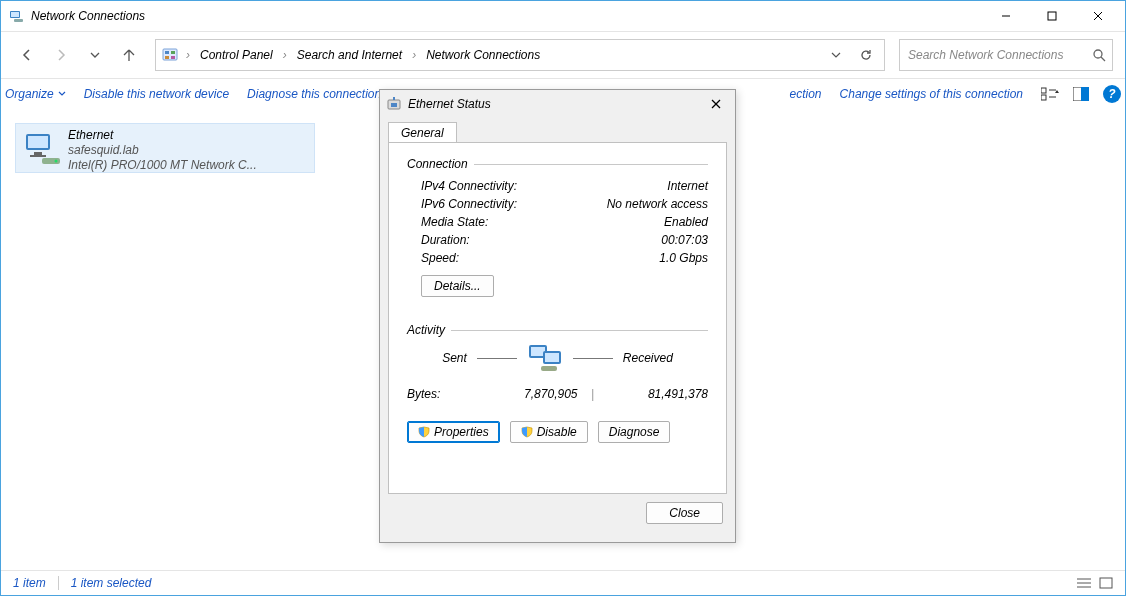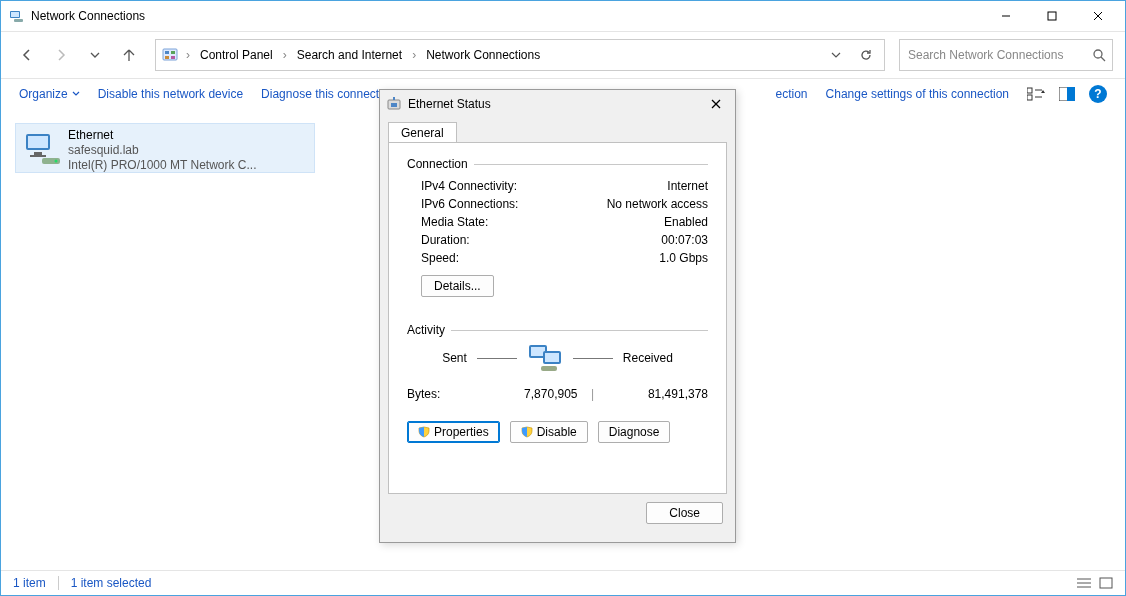--- a/index.html
+++ b/index.html
@@ -1,37 +1,37 @@
 <!DOCTYPE html>
 <html><head>
 <meta charset="utf-8">
 <style>
   html,body{margin:0;padding:0;font-family:"Segoe UI",Arial,sans-serif;font-size:12px;color:#000;background:#fff;}
-  .window{width:1126px;height:596px;border:1px solid #4aa3df;box-sizing:border-box;position:relative;background:#fff;overflow:hidden;}
+  .window{width:1126px;height:596px;border:1px solid #4aa3df;box-sizing:border-box;position:relative;background:#fff;overflow:hidden;font-style:italic;}
   
   .titlebar{height:30px;background:#fff;display:flex;align-items:center;padding:0 4px 0 8px;border-bottom:1px solid #e5e5e5;}
   .titlebar .app-icon{width:16px;height:16px;margin-right:6px;}
   .titlebar .title{flex:0 0 auto;color:#000;}
   .titlebar .spacer{flex:1;}
   .win-btn{width:46px;height:30px;display:flex;align-items:center;justify-content:center;color:#000;}
   .win-btn svg{width:10px;height:10px;}
   
   .navrow{height:46px;display:flex;align-items:center;padding:0 12px;gap:6px;}
   .nav-arrow{width:28px;height:28px;display:flex;align-items:center;justify-content:center;color:#555;}
   .nav-arrow.disabled{color:#bbb;}
   .addressbar{flex:1;height:30px;border:1px solid #ccc;display:flex;align-items:center;padding:0 6px;gap:6px;margin-left:6px;}
   .addressbar .bc{color:#000;padding:2px 2px;}
   .addressbar .sep{color:#888;padding:0 2px;}
   .addressbar .tail{flex:1;}
   .addr-btn{width:24px;height:24px;display:flex;align-items:center;justify-content:center;color:#555;}
   .searchbox{width:200px;height:30px;border:1px solid #ccc;display:flex;align-items:center;padding:0 6px;color:#777;margin-left:8px;}
   .searchbox input{border:none;outline:none;flex:1;font:inherit;color:#000;background:transparent;}
   .searchbox input::placeholder{color:#888;}
   
-  .toolbar{height:30px;border-top:1px solid #e5e5e5;border-bottom:1px solid #e5e5e5;display:flex;align-items:center;padding:0 18px;gap:18px;color:#1a57c4;}
+  .toolbar{height:30px;border-top:1px solid #e5e5e5;border-bottom:1px solid #e5e5e5;display:flex;align-items:center;padding:0 4px;gap:18px;color:#1a57c4;}
   .toolbar .tbtn{display:flex;align-items:center;gap:4px;cursor:default;}
   .toolbar .right{margin-left:auto;display:flex;align-items:center;gap:14px;color:#333;}
   .toolbar .help{width:18px;height:18px;border-radius:50%;background:#0078d4;color:#fff;display:flex;align-items:center;justify-content:center;font-weight:bold;}
   
   .content{position:absolute;top:108px;left:0;right:0;bottom:24px;background:#fff;}
   .adapter{position:absolute;left:14px;top:14px;width:300px;height:50px;border:1px solid #cfe3f7;background:#e6f1fb;display:flex;align-items:flex-start;padding:4px 6px;box-sizing:border-box;gap:6px;}
   .adapter .aicon{width:40px;height:40px;flex:0 0 auto;}
   .adapter .atxt{display:flex;flex-direction:column;line-height:1.25;overflow:hidden;}
   .adapter .atxt span{white-space:nowrap;overflow:hidden;text-overflow:ellipsis;}
   
@@ -262,21 +262,21 @@
     <div class="tabpage">
       <div class="group-line">
           <span class="group-label">Connection</span>
           <hr>
         </div>
       <div class="kv">
           <span>IPv4 Connectivity:</span>
           <span>Internet</span>
         </div>
       <div class="kv">
-          <span>IPv6 Connections:</span>
+          <span>IPv6 Connectivity:</span>
           <span>No network access</span>
         </div>
       <div class="kv">
           <span>Media State:</span>
           <span>Enabled</span>
         </div>
       <div class="kv">
           <span>Duration:</span>
           <span>00:07:03</span>
         </div>

